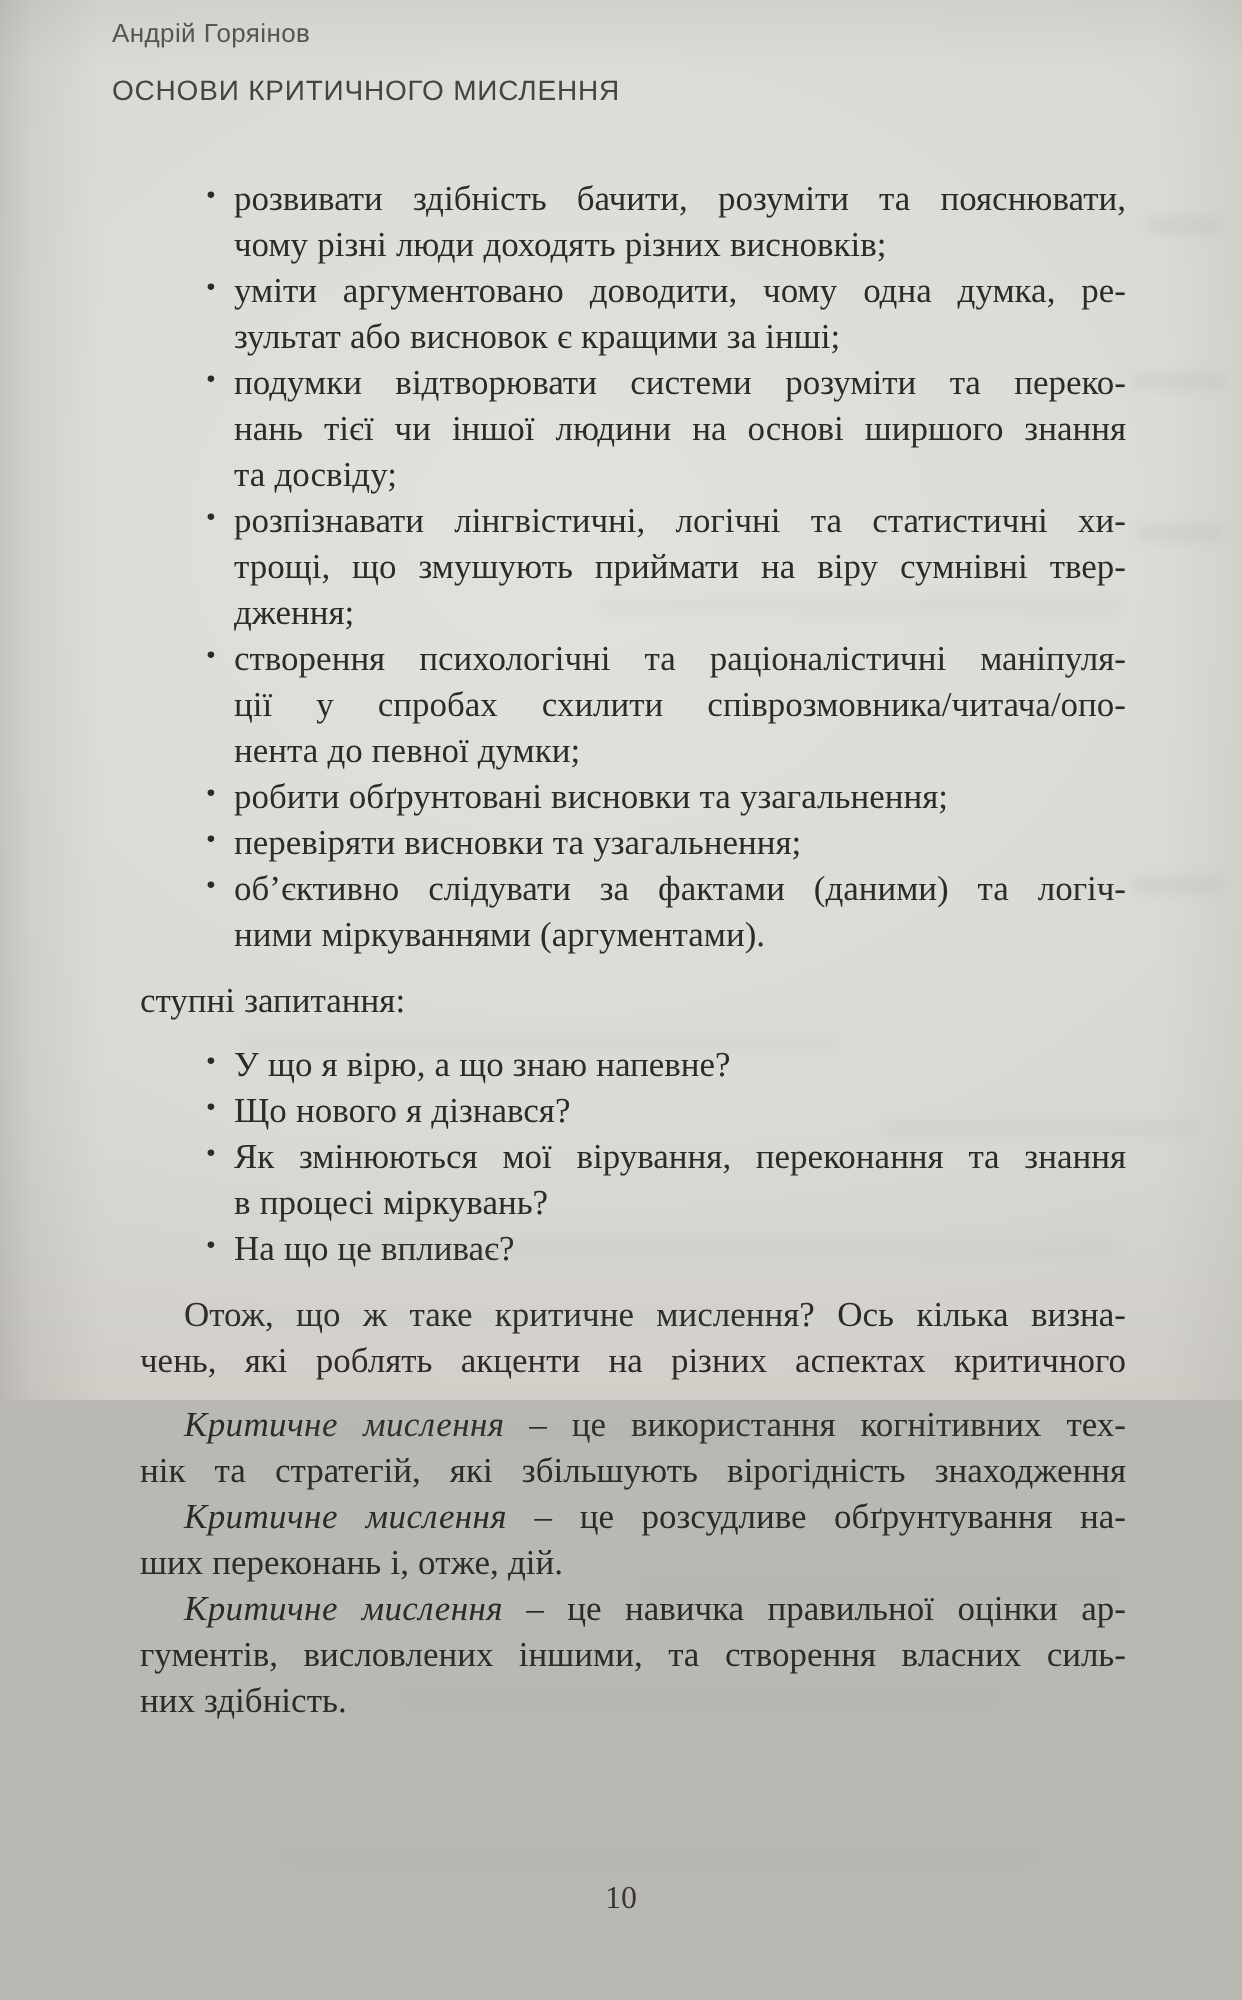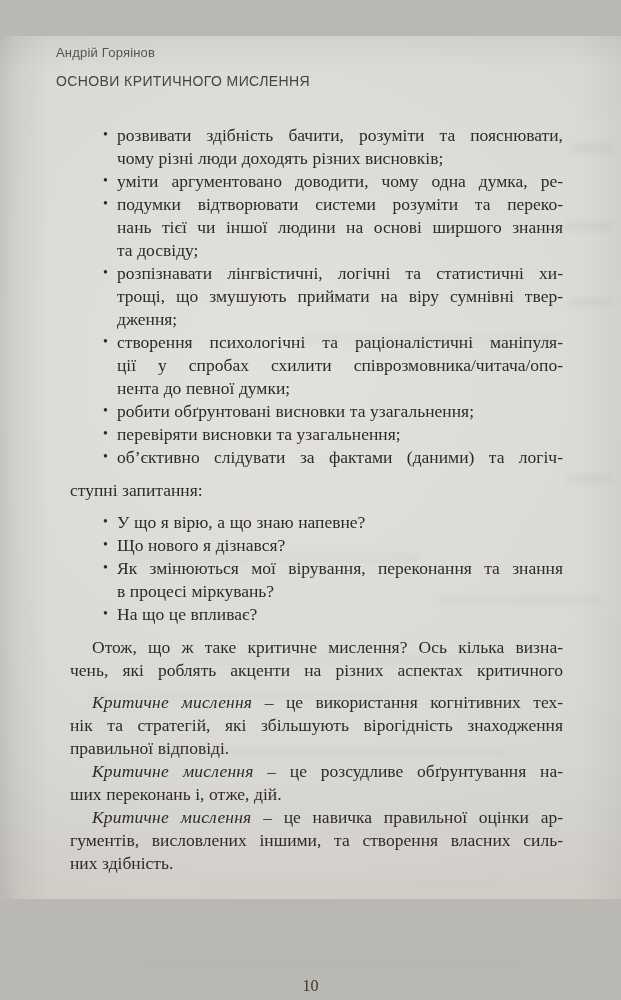--- a/index.html
+++ b/index.html
@@ -1,27 +1,26 @@
 <!DOCTYPE html>
 <html lang="uk"><head>
 <meta charset="utf-8">
 <style>
   html,body{margin:0;padding:0;}
   body{width:621px;height:1000px;overflow:hidden;background:#b9b8b3;}
   .page{
-    position:relative;width:621px;height:863px;
+    position:relative;width:621px;height:700px;
     font-family:"Liberation Serif","DejaVu Serif",serif;
     color:#2d2b28;
     background:
       linear-gradient(90deg, rgba(40,40,38,0.13) 0px, rgba(40,40,38,0.06) 16px, rgba(40,40,38,0.0) 52px),
       linear-gradient(270deg, rgba(40,40,38,0.05) 0px, rgba(40,40,38,0.0) 42px),
       linear-gradient(180deg, rgba(40,40,38,0.05) 0px, rgba(40,40,38,0.0) 34px),
       linear-gradient(0deg, rgba(168,136,126,0.07) 0px, rgba(168,136,126,0.0) 140px),
       radial-gradient(130% 95% at 45% 38%, #e2e1dc 0%, #dad9d4 48%, #d1d0cb 82%, #c9c8c3 100%);
-    margin-top: 36px;
   }
   
   .hdr{position:absolute;left:56px;top:8px;font-family:"Liberation Sans","DejaVu Sans",sans-serif;}
   .hdr .author{font-size:13px;line-height:17px;color:#57554f;letter-spacing:.2px;}
   .hdr .title{margin-top:11px;font-size:14px;line-height:18px;color:#46443f;letter-spacing:.4px;}
   
   .content{position:absolute;left:70px;top:88px;width:493px;font-size:17.5px;line-height:23px;}
   .tline{min-height:23px;line-height:23px;text-align:justify;text-align-last:justify;word-spacing:.2px;}
   .tline.last{text-align-last:left;}
   .tline.indent{padding-left:22px;}
@@ -54,20 +53,21 @@
           <span class="bmark">•</span>
           <div class="blines">
             <div class="tline">розвивати здібність бачити, розуміти та пояснювати,</div>
             <div class="tline last">чому різні люди доходять різних висновків;</div>
           </div>
         </li>
         <li>
           <span class="bmark">•</span>
           <div class="blines">
             <div class="tline">уміти аргументовано доводити, чому одна думка, ре-</div>
+            <div class="tline last">зультат або висновок є кращими за інші;</div>
           </div>
         </li>
         <li>
           <span class="bmark">•</span>
           <div class="blines">
             <div class="tline">подумки відтворювати системи розуміти та переко-</div>
             <div class="tline">нань тієї чи іншої людини на основі ширшого знання</div>
             <div class="tline last">та досвіду;</div>
           </div>
         </li>
@@ -96,20 +96,21 @@
         <li>
           <span class="bmark">•</span>
           <div class="blines">
             <div class="tline last">перевіряти висновки та узагальнення;</div>
           </div>
         </li>
         <li>
           <span class="bmark">•</span>
           <div class="blines">
             <div class="tline">об’єктивно слідувати за фактами (даними) та логіч-</div>
+            <div class="tline last">ними міркуваннями (аргументами).</div>
           </div>
         </li>
       </ul>
     <div class="para" id="para-intro">
         <div class="tline last">ступні запитання:</div>
       </div>
     <ul class="blist" id="list-questions">
         <li>
           <span class="bmark">•</span>
           <div class="blines">
@@ -137,21 +138,20 @@
         </li>
       </ul>
     <div class="para" id="para-defs-intro">
         <div class="tline indent">Отож, що ж таке критичне мислення? Ось кілька визна-</div>
         <div class="tline">чень, які роблять акценти на різних аспектах критичного</div>
       </div>
     <div class="defs" id="defs">
         <div>
           <div class="tline indent"><span class="lead">Критичне мислення</span> – це використання когнітивних тех-</div>
           <div class="tline">нік та стратегій, які збільшують вірогідність знаходження</div>
-          <div class="tline last">правильної відповіді.</div>
         </div>
         <div>
           <div class="tline indent"><span class="lead">Критичне мислення</span> – це розсудливе обґрунтування на-</div>
           <div class="tline last">ших переконань і, отже, дій.</div>
         </div>
         <div>
           <div class="tline indent"><span class="lead">Критичне мислення</span> – це навичка правильної оцінки ар-</div>
           <div class="tline">гументів, висловлених іншими, та створення власних силь-</div>
           <div class="tline last">них здібність.</div>
         </div>

